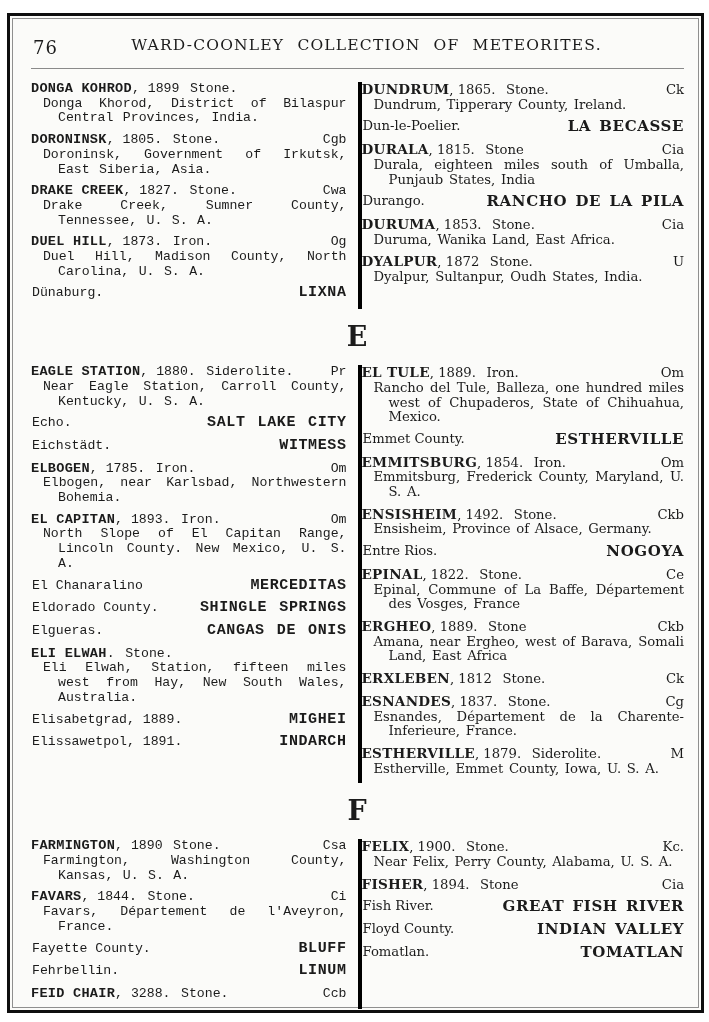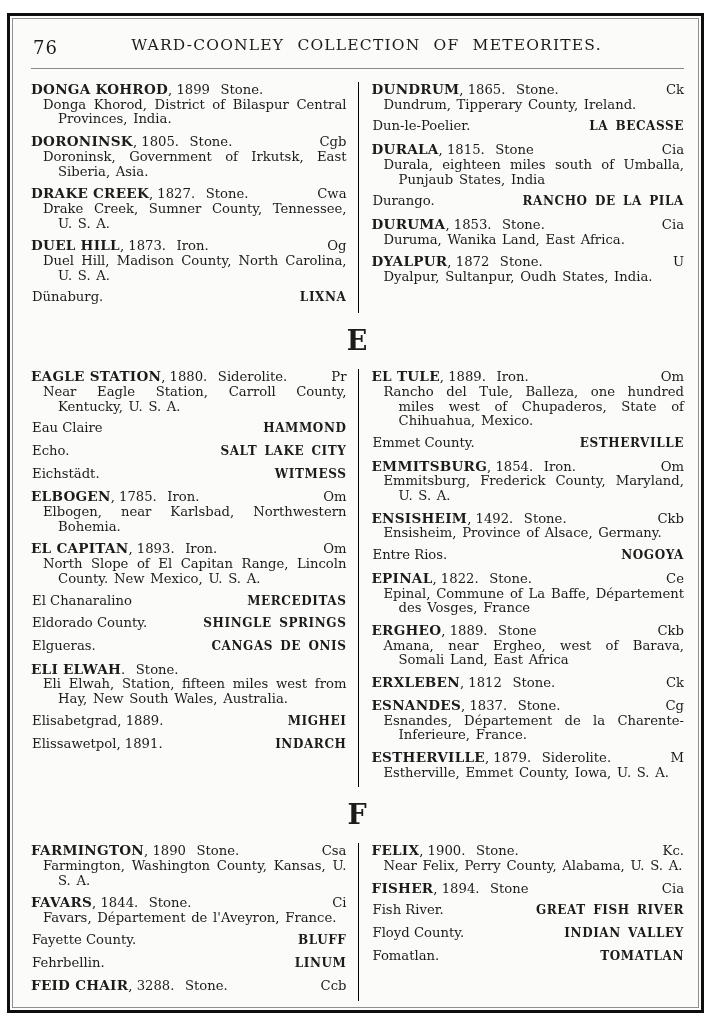--- a/index.html
+++ b/index.html
@@ -54,22 +54,22 @@
     font-weight: bold;
     letter-spacing: 1px;
     margin: 12px 0 12px 0;
   }
   .cols {
     display: flex;
     margin-top: 13px;
     align-items: stretch;
   }
   .col { width: 50%; box-sizing: border-box; }
-  .col-l { padding-right: 11px; }
-  .col-r { padding-left: 13px; border-left: 1px solid #000000; }
+  .col-l { padding-right: 11px; font-family: Liberation Mono, monospace; }
+  .col-r { border-left: 4px solid #000000; }
   .entry { font-size: 13.2px; line-height: 14.7px; }
   .entry.main { margin-bottom: 7px; }
   .head { display: flex; align-items: baseline; }
   .hname {
     font-weight: bold;
     font-size: 13.6px;
     letter-spacing: 0.25px;
     white-space: nowrap;
   }
   .hrest { white-space: nowrap; }
@@ -83,21 +83,21 @@
   }
   .entry.xref {
     display: flex;
     justify-content: space-between;
     align-items: center;
     margin: 3px 0 8px 0;
   }
   .xname { padding-left: 1px; }
   .xtarget {
     font-weight: bold;
-    font-size: 12px;
+    font-size: 15px;
     letter-spacing: 0.6px;
     word-spacing: 2.5px;
     text-align: right;
   }
 </style>
 </head>
 <body>
 
 <div class="scan-frame">
   <div class="content">
@@ -203,24 +203,20 @@
             <div class="entry main">
               <div class="head">
                 <span class="hname">EAGLE STATION</span>
                 <span class="hrest">, 1880.</span>
                 <span class="htype">Siderolite.</span>
                 <span class="hcode">Pr</span>
               </div>
               <div class="loc">Near Eagle Station, Carroll County, Kentucky, U. S. A.</div>
             </div>
             <div class="entry xref">
-              <span class="xname">Eau Claire</span>
-              <span class="xtarget">HAMMOND</span>
-            </div>
-            <div class="entry xref">
               <span class="xname">Echo.</span>
               <span class="xtarget">SALT LAKE CITY</span>
             </div>
             <div class="entry xref">
               <span class="xname">Eichstädt.</span>
               <span class="xtarget">WITMESS</span>
             </div>
             <div class="entry main">
               <div class="head">
                 <span class="hname">ELBOGEN</span>

